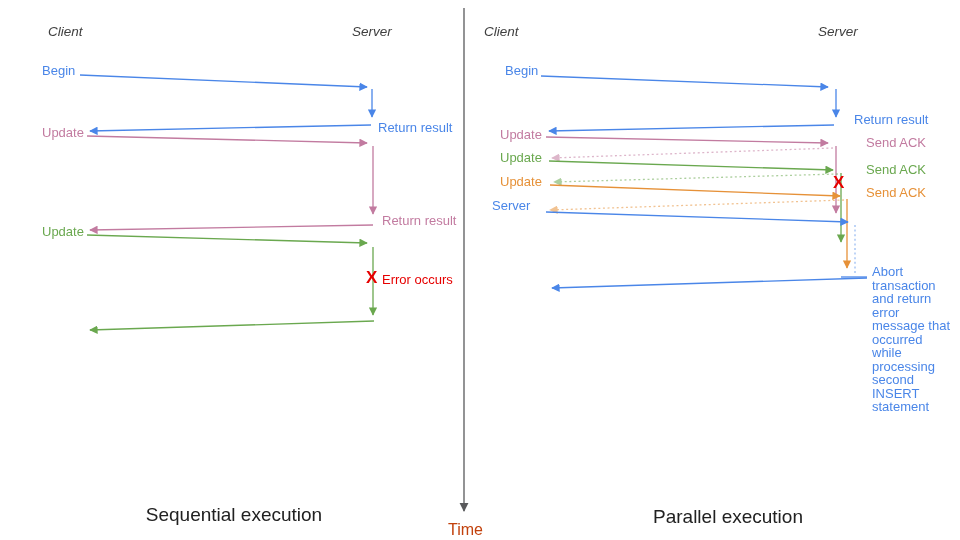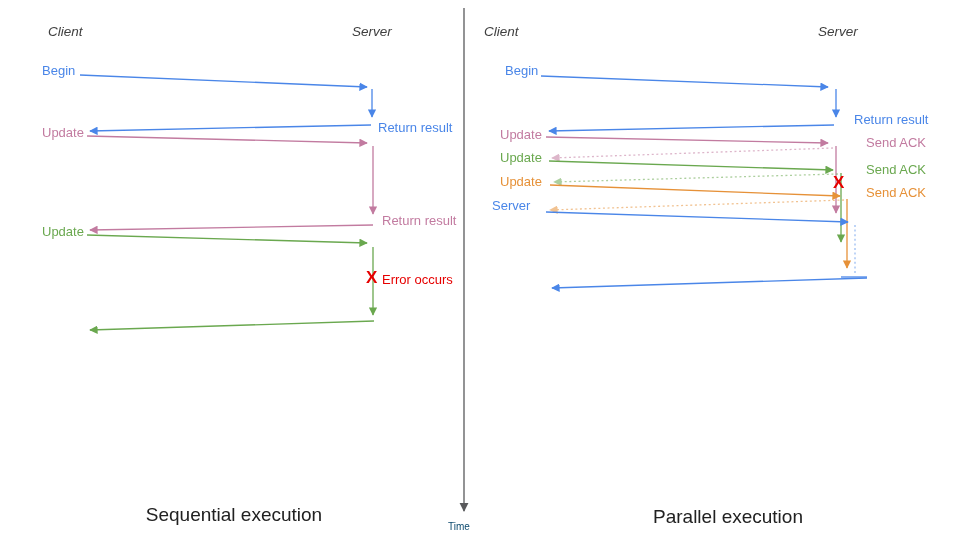--- a/index.html
+++ b/index.html
@@ -12,21 +12,21 @@
   #stage{position:absolute;inset:0;width:960px;height:540px;}
   svg{position:absolute;left:0;top:0;}
   .lbl{position:absolute;font-size:13px;line-height:13px;white-space:nowrap;}
   .t-blue{color:var(--c-blue);} .t-pink{color:var(--c-pink);}
   .t-green{color:var(--c-green);} .t-orange{color:var(--c-orange);}
   .t-red{color:var(--c-red);}
   .lifeline{position:absolute;font-size:13.5px;font-style:italic;color:var(--c-lifeline);}
   .caption{position:absolute;font-size:19px;color:var(--c-heading);text-align:center;width:200px;}
   .note{white-space:normal;line-height:13.5px;}
   .xmark{position:absolute;font-size:17px;font-weight:bold;color:var(--c-red);line-height:17px;}
-  .timelbl{position:absolute;font-size:10px;color:#0c4a6e;}
+  .timelbl{position:absolute;font-size:16px;color:#c2410c;}
   .s-blue{stroke:var(--c-blue);} .s-pink{stroke:var(--c-pink);}
   .s-green{stroke:var(--c-green);} .s-orange{stroke:var(--c-orange);}
   .s-axis{stroke:var(--c-axis);}
   .f-blue{fill:var(--c-blue);} .f-pink{fill:var(--c-pink);}
   .f-green{fill:var(--c-green);} .f-orange{fill:var(--c-orange);}
   .f-axis{fill:var(--c-axis);}
   .ln{fill:none;stroke-width:1.3;}
   .dotted{stroke-dasharray:2 2.6;opacity:.55;}
 </style>
 </head>
@@ -159,16 +159,17 @@
   <div class="lbl t-blue" style="left:505px;top:64px">Begin</div>
   <div class="lbl t-blue" style="left:854px;top:113px">Return result</div>
   <div class="lbl t-pink" style="left:500px;top:128px">Update</div>
   <div class="lbl t-pink" style="left:866px;top:136px">Send ACK</div>
   <div class="lbl t-green" style="left:500px;top:151px">Update</div>
   <div class="lbl t-green" style="left:866px;top:163px">Send ACK</div>
   <div class="lbl t-orange" style="left:500px;top:175px">Update</div>
   <div class="lbl t-orange" style="left:866px;top:186px">Send ACK</div>
   <div class="lbl t-blue" style="left:492px;top:199px">Server</div>
   <div class="xmark" style="left:833px;top:174px">X</div>
+  <div class="lbl t-blue note" style="left:872px;top:265px;width:80px">Abort transaction and return error message that occurred while processing second INSERT statement</div>
   <div class="caption" style="left:628px;top:506px">Parallel execution</div>
 
   <div class="timelbl" style="left:448px;top:521px">Time</div>
 </div>
 
 </body></html>

